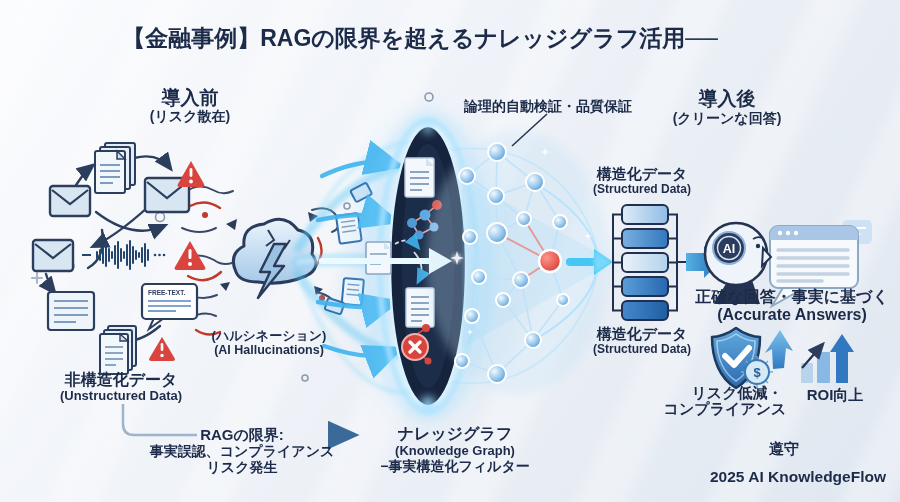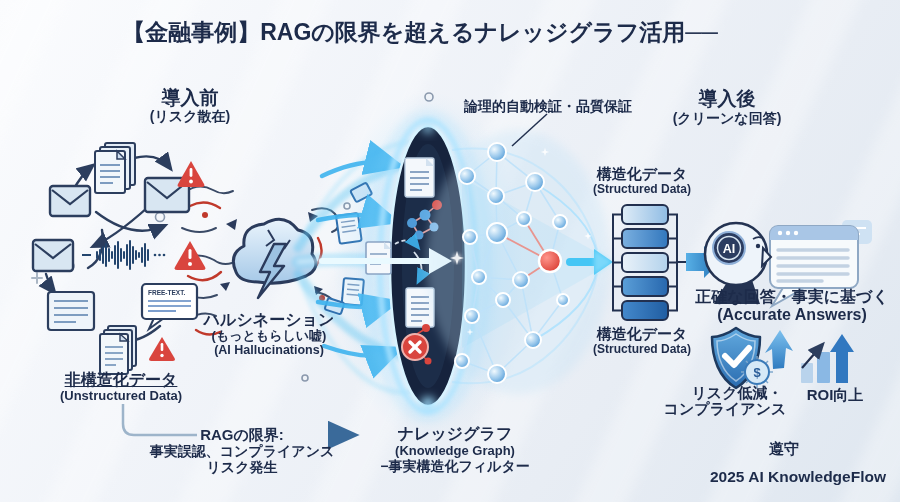--- a/index.html
+++ b/index.html
@@ -518,33 +518,32 @@
       <path d="M802,368 L822,345" fill="none" stroke="#22304f" stroke-width="2.2" marker-end="url(#mNavy)"></path>
     </g>
 
     <line x1="547" y1="114" x2="512" y2="146" stroke="#22304f" stroke-width="1.5"></line>
     <g fill="none">
       <path d="M123,404 L123,424 Q123,435 134,435 L197,435" stroke="#9db4ca" stroke-width="2.5"></path>
       <path d="M289,435 L350,435" stroke="url(#steelG)" stroke-width="3.2" marker-end="url(#mSteel)"></path>
     </g>
   </svg>
 
-  <div class="label fs23 w700" style="left:420px;top:20px;">【金融事例】RAGの限界を超えるナレッジグラフ活用──</div>
+  <div class="label fs23 w700" style="left:420px;top:26px;">【金融事例】RAGの限界を超えるナレッジグラフ活用──</div>
 
   <div class="label fs19 w700" style="left:190px;top:88px;">導入前</div>
   <div class="label fs14 w700" style="left:190px;top:109px;">(リスク散在)</div>
   <div class="label fs14 w700" style="left:548px;top:99px;">論理的自動検証・品質保証</div>
   <div class="label fs19 w700" style="left:727px;top:89px;">導入後</div>
   <div class="label fs14 w700" style="left:727px;top:111px;">(クリーンな回答)</div>
 
-  <div class="label fs16 w700" style="left:269px;top:311px;">ハルシネーション</div>
-  <div class="label fs13 w700" style="left:269px;top:329px;">(もっともらしい嘘)</div>
+  <div class="label fs13 w700" style="left:269px;top:329px;">(ハルシネーション)</div>
   <div class="label fs12h w600" style="left:269px;top:344px;">(AI Hallucinations)</div>
 
-  <div class="label fs16 w700" style="left:121px;top:371px;text-decoration:underline;">非構造化データ</div>
+  <div class="label fs16 w700" style="left:121px;top:371px;">非構造化データ</div>
   <div class="label fs13 w600" style="left:121px;top:389px;">(Unstructured Data)</div>
 
   <div class="label fs15 w700" style="left:242px;top:427px;">RAGの限界:</div>
   <div class="label fs14 w700" style="left:242px;top:444px;">事実誤認、コンプライアンス</div>
   <div class="label fs14 w700" style="left:242px;top:460px;">リスク発生</div>
 
   <div class="label fs16 w700" style="left:455px;top:425px;">ナレッジグラフ</div>
   <div class="label fs13 w600" style="left:455px;top:444px;">(Knowledge Graph)</div>
   <div class="label fs14 w700" style="left:455px;top:459px;">−事実構造化フィルター</div>
 

